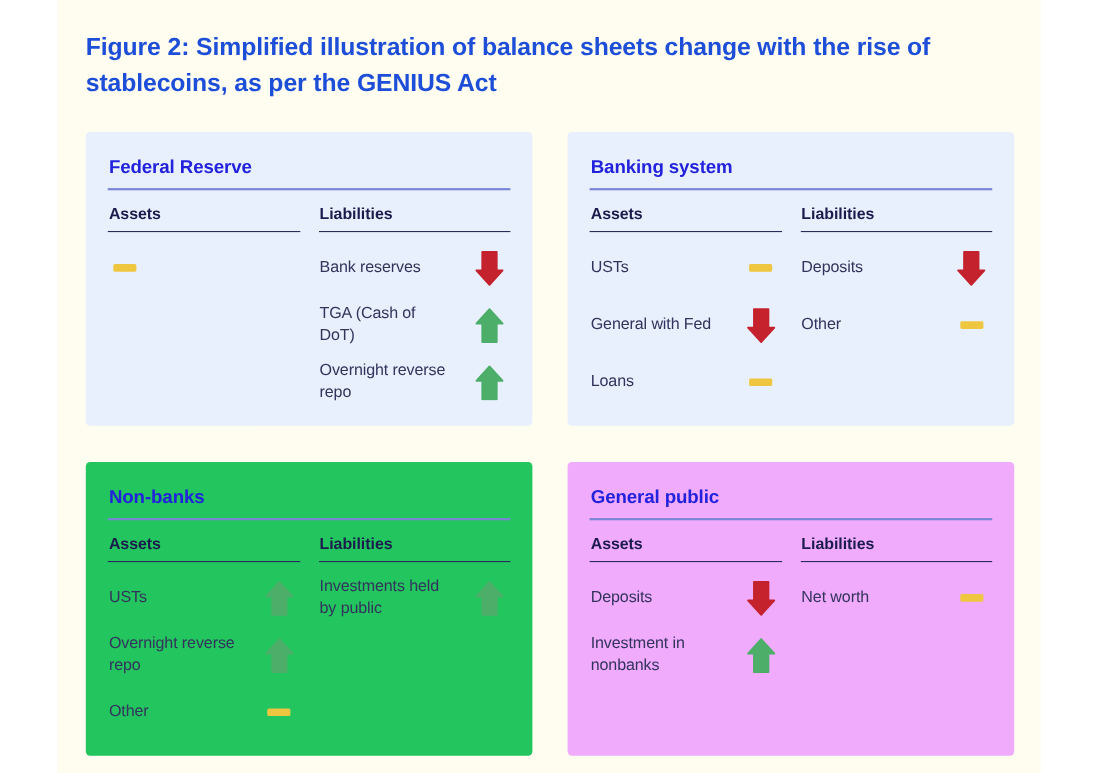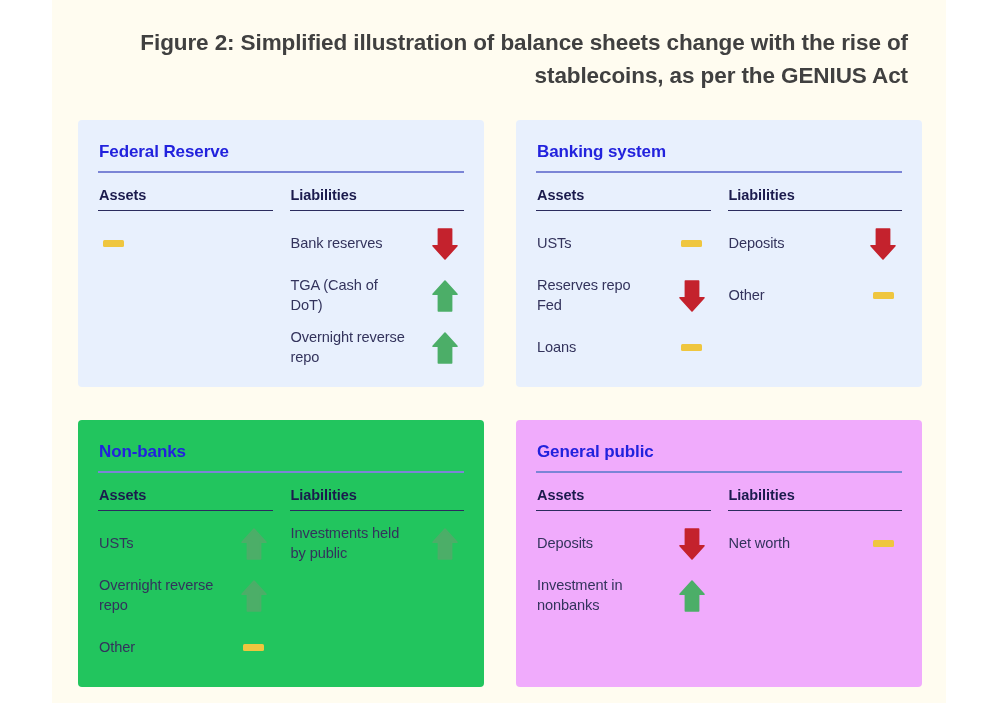--- a/index.html
+++ b/index.html
@@ -34,22 +34,21 @@
 
   #figure-title {
     position: absolute;
     left: 78px;
     top: 26px;
     width: 830px;
     font-size: 22.5px;
     font-weight: bold;
     line-height: 33px;
     letter-spacing: -0.1px;
-    color: #404040;
-    text-align: right;
+    color: #1d4ed8;
   }
 
   #cards {
     position: absolute;
     left: 78px;
     top: 120px;
     width: 980px;
     display: grid;
     grid-template-columns: 406px 406px;
     grid-template-rows: 267px 267px;
@@ -208,21 +207,21 @@
             <div class="col-head" style="color: rgb(27, 27, 77);">Assets</div>
             <div class="col-rule" style="background: rgb(43, 43, 94);"></div>
             <div class="rows">
               <div class="row">
                 <span class="row-label">USTs</span>
                 <span class="marker">
                   <span class="dash" style="background: rgb(239, 198, 63);"></span>
                 </span>
               </div>
               <div class="row">
-                <span class="row-label">Reserves repo Fed</span>
+                <span class="row-label">General with Fed</span>
                 <span class="marker">
                   <svg width="26" height="32" viewBox="0 0 26 32">
                     <path d="M13 1 L25 14.2 L19.6 14.2 L19.6 31 L6.4 31 L6.4 14.2 L1 14.2 Z" fill="#c4222d" stroke="#c4222d" stroke-width="1.6" stroke-linejoin="round" transform="rotate(180 13 16)"></path>
                   </svg>
                 </span>
               </div>
               <div class="row">
                 <span class="row-label">Loans</span>
                 <span class="marker">
                   <span class="dash" style="background: rgb(239, 198, 63);"></span>

